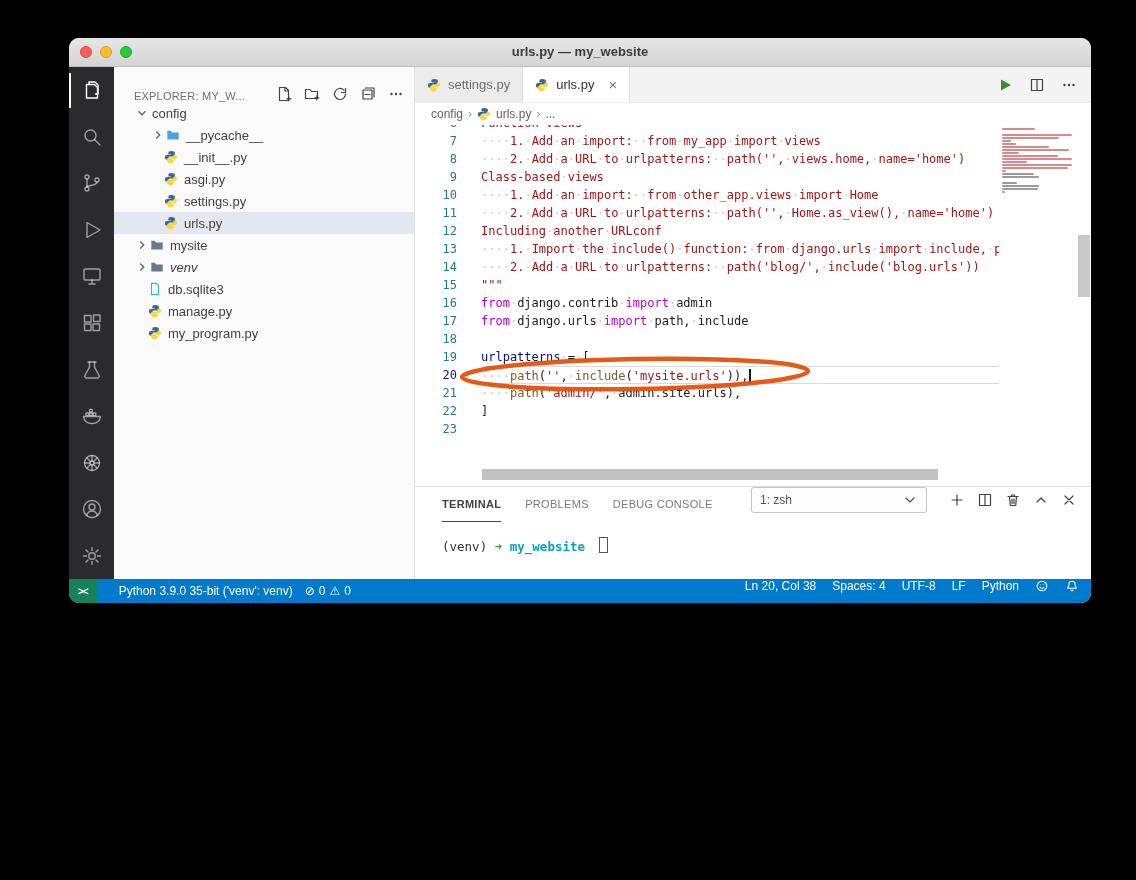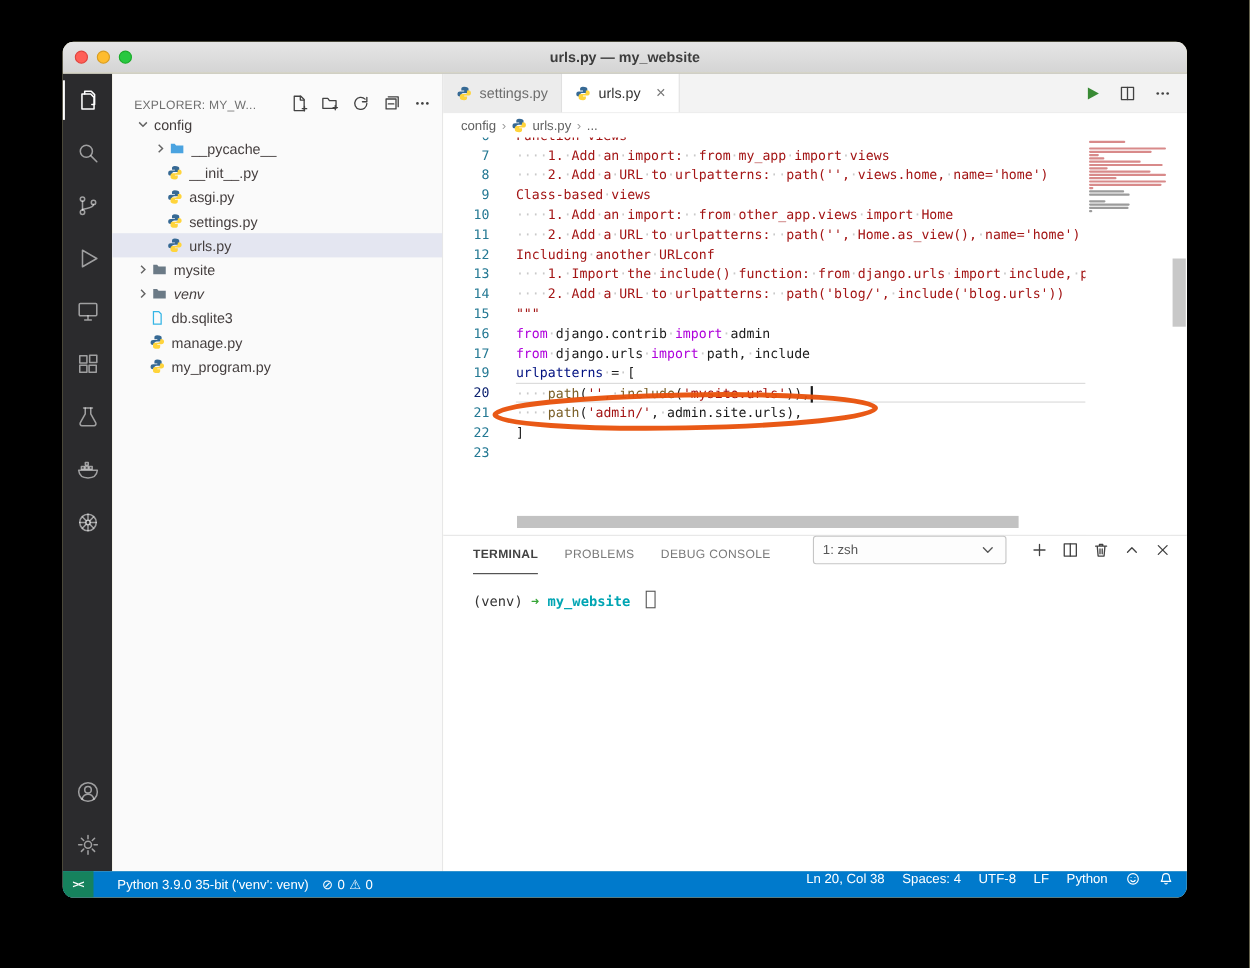--- a/index.html
+++ b/index.html
@@ -1,19 +1,19 @@
 <!DOCTYPE html>
 <html style="--statusbar: #007ACC; --remote: #16825D; --annotation: #E8500A; --selection: #E4E6F1; --string: #A31515; --keyword: #AF00DB; --function: #795E26; --variable: #001080; --linenumber: #237893; --terminal-cwd: #00A5B3; --terminal-arrow: #37A537; --run: #388A34;"><head>
 <meta charset="utf-8">
 <style>
   html,body{margin:0;padding:0;}
   body{width:1136px;height:880px;background:#000;position:relative;overflow:hidden;
        font-family:"Liberation Sans","DejaVu Sans",sans-serif;-webkit-font-smoothing:antialiased;}
-  .window{position:absolute;left:57px;top:38px;width:1022px;height:778px;border-radius:10px;
-          overflow:hidden;background:#fef9c3;box-shadow:0 22px 60px rgba(0,0,0,.6);display:flex;flex-direction:column;}
+  .window{position:absolute;left:69px;top:38px;width:1022px;height:565px;border-radius:10px;
+          overflow:hidden;background:#ffffff;box-shadow:0 22px 60px rgba(0,0,0,.6);display:flex;flex-direction:column;}
   
   .titlebar{height:28px;flex:0 0 28px;background:linear-gradient(#e6e6e6,#d4d4d4);
             border-bottom:1px solid #bdbdbd;position:relative;}
   .traffic{position:absolute;left:11px;top:8px;display:flex;gap:8px;}
   .tl{width:12px;height:12px;border-radius:50%;}
   .tl.red{background:#ff5f57;border:1px solid #e0443e;box-sizing:border-box;}
   .tl.yellow{background:#febc2e;border:1px solid #d89d22;box-sizing:border-box;}
   .tl.green{background:#28c840;border:1px solid #1aab29;box-sizing:border-box;}
   .win-title{text-align:center;font-size:13px;color:#3c3c3c;line-height:27px;font-weight:700;}
   
@@ -396,20 +396,21 @@
             <div class="cl"><div class="ln">8</div><div class="lc"><span class="tok w">·</span><span class="tok w">·</span><span class="tok w">·</span><span class="tok w">·</span><span class="tok s">2.</span><span class="tok w">·</span><span class="tok s">Add</span><span class="tok w">·</span><span class="tok s">a</span><span class="tok w">·</span><span class="tok s">URL</span><span class="tok w">·</span><span class="tok s">to</span><span class="tok w">·</span><span class="tok s">urlpatterns:</span><span class="tok w">·</span><span class="tok w">·</span><span class="tok s">path('',</span><span class="tok w">·</span><span class="tok s">views.home,</span><span class="tok w">·</span><span class="tok s">name='home')</span></div></div>
             <div class="cl"><div class="ln">9</div><div class="lc"><span class="tok s">Class-based</span><span class="tok w">·</span><span class="tok s">views</span></div></div>
             <div class="cl"><div class="ln">10</div><div class="lc"><span class="tok w">·</span><span class="tok w">·</span><span class="tok w">·</span><span class="tok w">·</span><span class="tok s">1.</span><span class="tok w">·</span><span class="tok s">Add</span><span class="tok w">·</span><span class="tok s">an</span><span class="tok w">·</span><span class="tok s">import:</span><span class="tok w">·</span><span class="tok w">·</span><span class="tok s">from</span><span class="tok w">·</span><span class="tok s">other_app.views</span><span class="tok w">·</span><span class="tok s">import</span><span class="tok w">·</span><span class="tok s">Home</span></div></div>
             <div class="cl"><div class="ln">11</div><div class="lc"><span class="tok w">·</span><span class="tok w">·</span><span class="tok w">·</span><span class="tok w">·</span><span class="tok s">2.</span><span class="tok w">·</span><span class="tok s">Add</span><span class="tok w">·</span><span class="tok s">a</span><span class="tok w">·</span><span class="tok s">URL</span><span class="tok w">·</span><span class="tok s">to</span><span class="tok w">·</span><span class="tok s">urlpatterns:</span><span class="tok w">·</span><span class="tok w">·</span><span class="tok s">path('',</span><span class="tok w">·</span><span class="tok s">Home.as_view(),</span><span class="tok w">·</span><span class="tok s">name='home')</span></div></div>
             <div class="cl"><div class="ln">12</div><div class="lc"><span class="tok s">Including</span><span class="tok w">·</span><span class="tok s">another</span><span class="tok w">·</span><span class="tok s">URLconf</span></div></div>
             <div class="cl"><div class="ln">13</div><div class="lc"><span class="tok w">·</span><span class="tok w">·</span><span class="tok w">·</span><span class="tok w">·</span><span class="tok s">1.</span><span class="tok w">·</span><span class="tok s">Import</span><span class="tok w">·</span><span class="tok s">the</span><span class="tok w">·</span><span class="tok s">include()</span><span class="tok w">·</span><span class="tok s">function:</span><span class="tok w">·</span><span class="tok s">from</span><span class="tok w">·</span><span class="tok s">django.urls</span><span class="tok w">·</span><span class="tok s">import</span><span class="tok w">·</span><span class="tok s">include,</span><span class="tok w">·</span><span class="tok s">path</span></div></div>
             <div class="cl"><div class="ln">14</div><div class="lc"><span class="tok w">·</span><span class="tok w">·</span><span class="tok w">·</span><span class="tok w">·</span><span class="tok s">2.</span><span class="tok w">·</span><span class="tok s">Add</span><span class="tok w">·</span><span class="tok s">a</span><span class="tok w">·</span><span class="tok s">URL</span><span class="tok w">·</span><span class="tok s">to</span><span class="tok w">·</span><span class="tok s">urlpatterns:</span><span class="tok w">·</span><span class="tok w">·</span><span class="tok s">path('blog/',</span><span class="tok w">·</span><span class="tok s">include('blog.urls'))</span></div></div>
             <div class="cl"><div class="ln">15</div><div class="lc"><span class="tok s">"""</span></div></div>
             <div class="cl"><div class="ln">16</div><div class="lc"><span class="tok k">from</span><span class="tok w">·</span><span class="tok d">django.contrib</span><span class="tok w">·</span><span class="tok k">import</span><span class="tok w">·</span><span class="tok d">admin</span></div></div>
             <div class="cl"><div class="ln">17</div><div class="lc"><span class="tok k">from</span><span class="tok w">·</span><span class="tok d">django.urls</span><span class="tok w">·</span><span class="tok k">import</span><span class="tok w">·</span><span class="tok d">path,</span><span class="tok w">·</span><span class="tok d">include</span></div></div>
+            <div class="cl"><div class="ln">18</div><div class="lc"></div></div>
             <div class="cl"><div class="ln">19</div><div class="lc"><span class="tok v">urlpatterns</span><span class="tok w">·</span><span class="tok d">=</span><span class="tok w">·</span><span class="tok d">[</span></div></div>
             <div class="cl current"><div class="ln">20</div><div class="lc"><span class="tok w">·</span><span class="tok w">·</span><span class="tok w">·</span><span class="tok w">·</span><span class="tok f">path</span><span class="tok d">(</span><span class="tok s">''</span><span class="tok d">,</span><span class="tok w">·</span><span class="tok f">include</span><span class="tok d">(</span><span class="tok s">'mysite.urls'</span><span class="tok d">)),</span><span class="cursor"></span></div></div>
             <div class="cl"><div class="ln">21</div><div class="lc"><span class="tok w">·</span><span class="tok w">·</span><span class="tok w">·</span><span class="tok w">·</span><span class="tok f">path</span><span class="tok d">(</span><span class="tok s">'admin/'</span><span class="tok d">,</span><span class="tok w">·</span><span class="tok d">admin.site.urls),</span></div></div>
             <div class="cl"><div class="ln">22</div><div class="lc"><span class="tok d">]</span></div></div>
             <div class="cl"><div class="ln">23</div><div class="lc"></div></div>
           </div>
         <div class="minimap" id="minimap">
             <div class="mm-bar" style="top: 3px; left: 3px; width: 33px; background: rgb(216, 138, 138);"></div>
             <div class="mm-bar" style="top: 9px; left: 3px; width: 70px; background: rgb(216, 138, 138);"></div>
             <div class="mm-bar" style="top: 12px; left: 3px; width: 57px; background: rgb(216, 138, 138);"></div>

